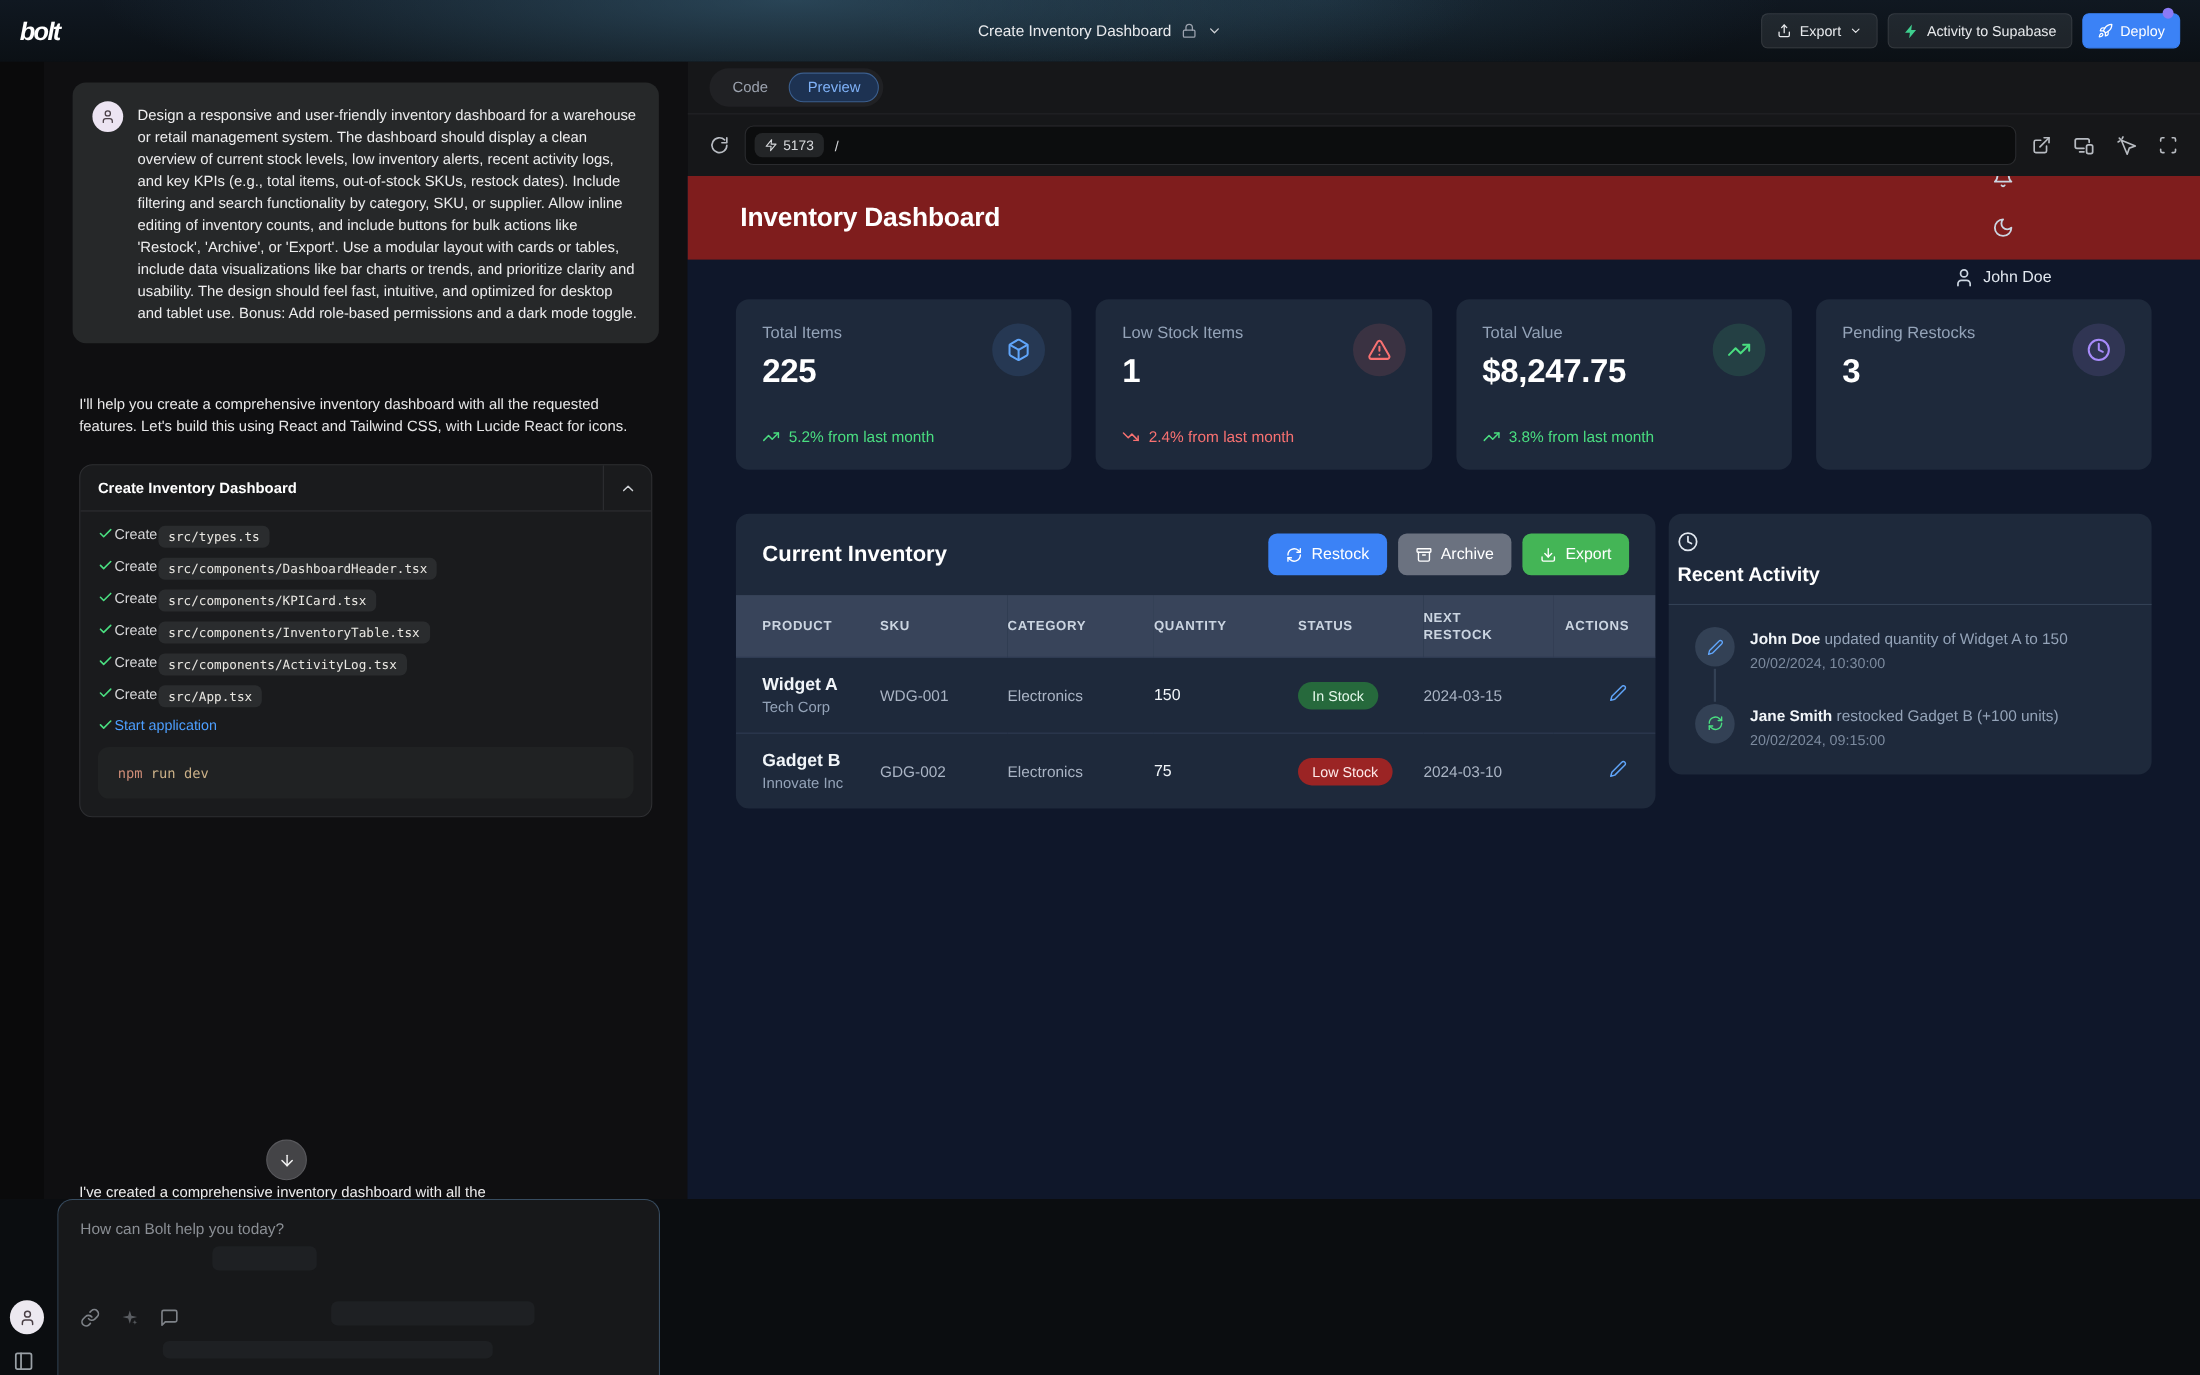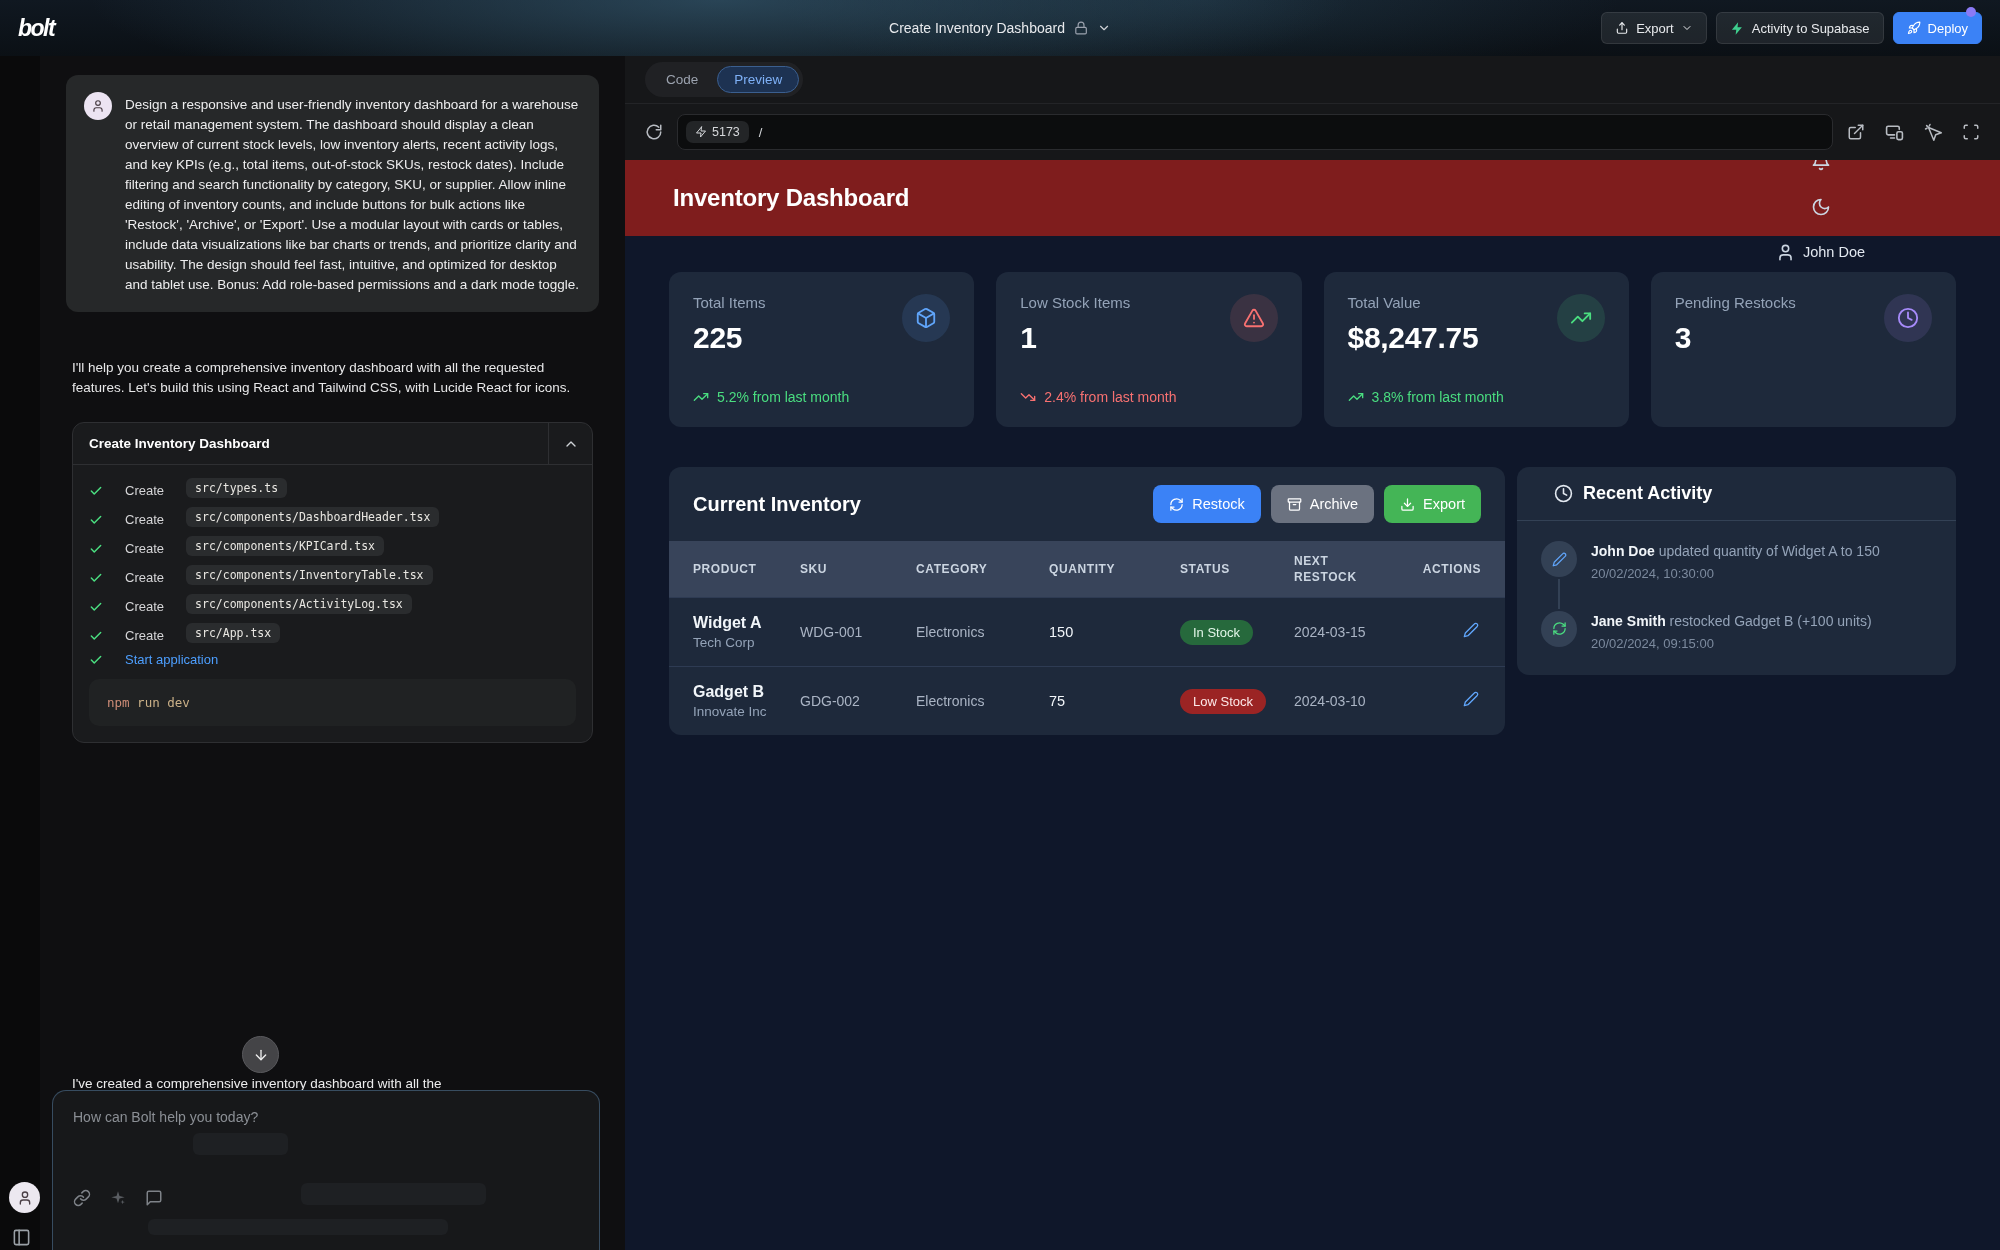--- a/index.html
+++ b/index.html
@@ -1,18 +1,18 @@
 <!DOCTYPE html>
 <html><head>
 <meta charset="utf-8">
 <style>
   * { margin:0; padding:0; box-sizing:border-box; }
   html,body { width:2000px; height:1250px; overflow:hidden; background:#0b0d10;
     font-family:"Liberation Sans","DejaVu Sans",sans-serif; color:#e5e7eb; }
-  .root { position:relative; width:2000px; height:1250px; display:flex; flex-direction:column; }
+  .root { position:relative; width:2000px; height:1090px; display:flex; flex-direction:column; }
 
   
   .topbar { position:relative; height:56px; flex:0 0 56px; display:flex; align-items:center;
     padding:0 18px; z-index:20;
     background:
       radial-gradient(900px 150px at 36% 0%, rgba(62,105,130,.55), transparent 70%),
       radial-gradient(600px 130px at 60% 0%, rgba(45,80,100,.35), transparent 70%),
       linear-gradient(#101821,#0b1015); }
   .logo { font-size:23px; font-weight:bold; font-style:italic; letter-spacing:-1.5px; color:#fff; }
   .tb-center { position:absolute; left:50%; top:0; height:56px; transform:translateX(-50%);
@@ -42,21 +42,21 @@
     display:flex; align-items:center; justify-content:center; color:#4a3f46; }
   .msg-user-text { font-size:13.5px; line-height:1.48; color:#ededee; padding-top:3px; }
   .msg-ai-text { margin:46px 6px 0 6px; font-size:13.5px; line-height:1.5; color:#e7e7e8; }
 
   .artifact { margin:24px 6px 0 6px; background:#1a1b1d; border:1px solid #2e2f32; border-radius:12px; overflow:hidden; }
   .artifact-head { display:flex; align-items:stretch; border-bottom:1px solid #2e2f32; }
   .artifact-title { flex:1; padding:13px 16px; font-size:13.5px; font-weight:bold; color:#fff; }
   .artifact-collapse { width:44px; display:flex; align-items:center; justify-content:center;
     border-left:1px solid #2e2f32; color:#cfd2d6; cursor:pointer; }
   .artifact-body { padding:13px 16px 16px 16px; }
-  .step { display:flex; align-items:flex-end; gap:22px; margin-bottom:9px; }
+  .step { display:flex; align-items:flex-start; gap:1px; margin-bottom:9px; }
   .step-check { color:#4ade80; flex:0 0 14px; }
   .step-label { font-size:13px; color:#d6d6d8; }
   .step-file { font-family:"DejaVu Sans Mono","Liberation Mono",monospace; font-size:11.5px;
     background:#2a2c2e; color:#e9e7e2; padding:3px 9px; border-radius:6px; }
   .step-start { font-size:13px; color:#4d9fff; }
   .cmdblock { margin-top:12px; background:#202223; border-radius:10px; padding:16px 18px;
     font-family:"DejaVu Sans Mono","Liberation Mono",monospace; font-size:12.5px; }
   .cmd-bin { color:#cf8d77; } .cmd-args { color:#cbb188; }
 
   .scrolldown { position:absolute; left:202px; top:980px; width:37px; height:37px; border-radius:50%;
@@ -142,21 +142,21 @@
   .prod-supplier { font-size:13.5px; color:#94a3b8; margin-top:3px; }
   .cell-dim { font-size:14px; color:#aab4c4; }
   .cell-qty { font-size:14.5px; color:#f1f5f9; }
   .statusbadge { display:inline-block; padding:5px 13px; border-radius:999px; font-size:13px; }
   .badge-green { background:#26693c; color:#e3f7e9; }
   .badge-red { background:#9b2424; color:#fde9e9; }
   td.c7 { text-align:right; padding-right:26px; }
   .editbtn { color:#60a5fa; cursor:pointer; background:none; border:none; }
 
   .actcard { flex:1; background:#1e293b; border-radius:12px; }
-  .act-head { display:flex; align-items:center; gap:10px; padding:16px 37px; border-bottom:1px solid #334155; }
+  .act-head { display:flex; gap:10px; padding:16px 8px; border-bottom:1px solid #334155;flex-direction:column; }
   .act-title { font-size:18px; font-weight:bold; color:#fff; }
   .act-clock { color:#e2e8f0; }
   .act-body { padding:20px 24px 24px 24px; }
   .act-item { display:flex; gap:14px; position:relative; padding-bottom:30px; }
   .act-item:last-child { padding-bottom:0; }
   .act-iconwrap { width:36px; height:36px; border-radius:50%; background:#334155; flex:0 0 36px;
     display:flex; align-items:center; justify-content:center; }
   .act-item.haslink::after { content:''; position:absolute; left:17px; top:38px; bottom:2px; width:2px; background:#334155; }
   .ic-pencil { color:#60a5fa; } .ic-refresh { color:#4ade80; }
   .act-line1 { font-size:14px; color:#94a3b8; line-height:1.35; padding-top:1px; }

